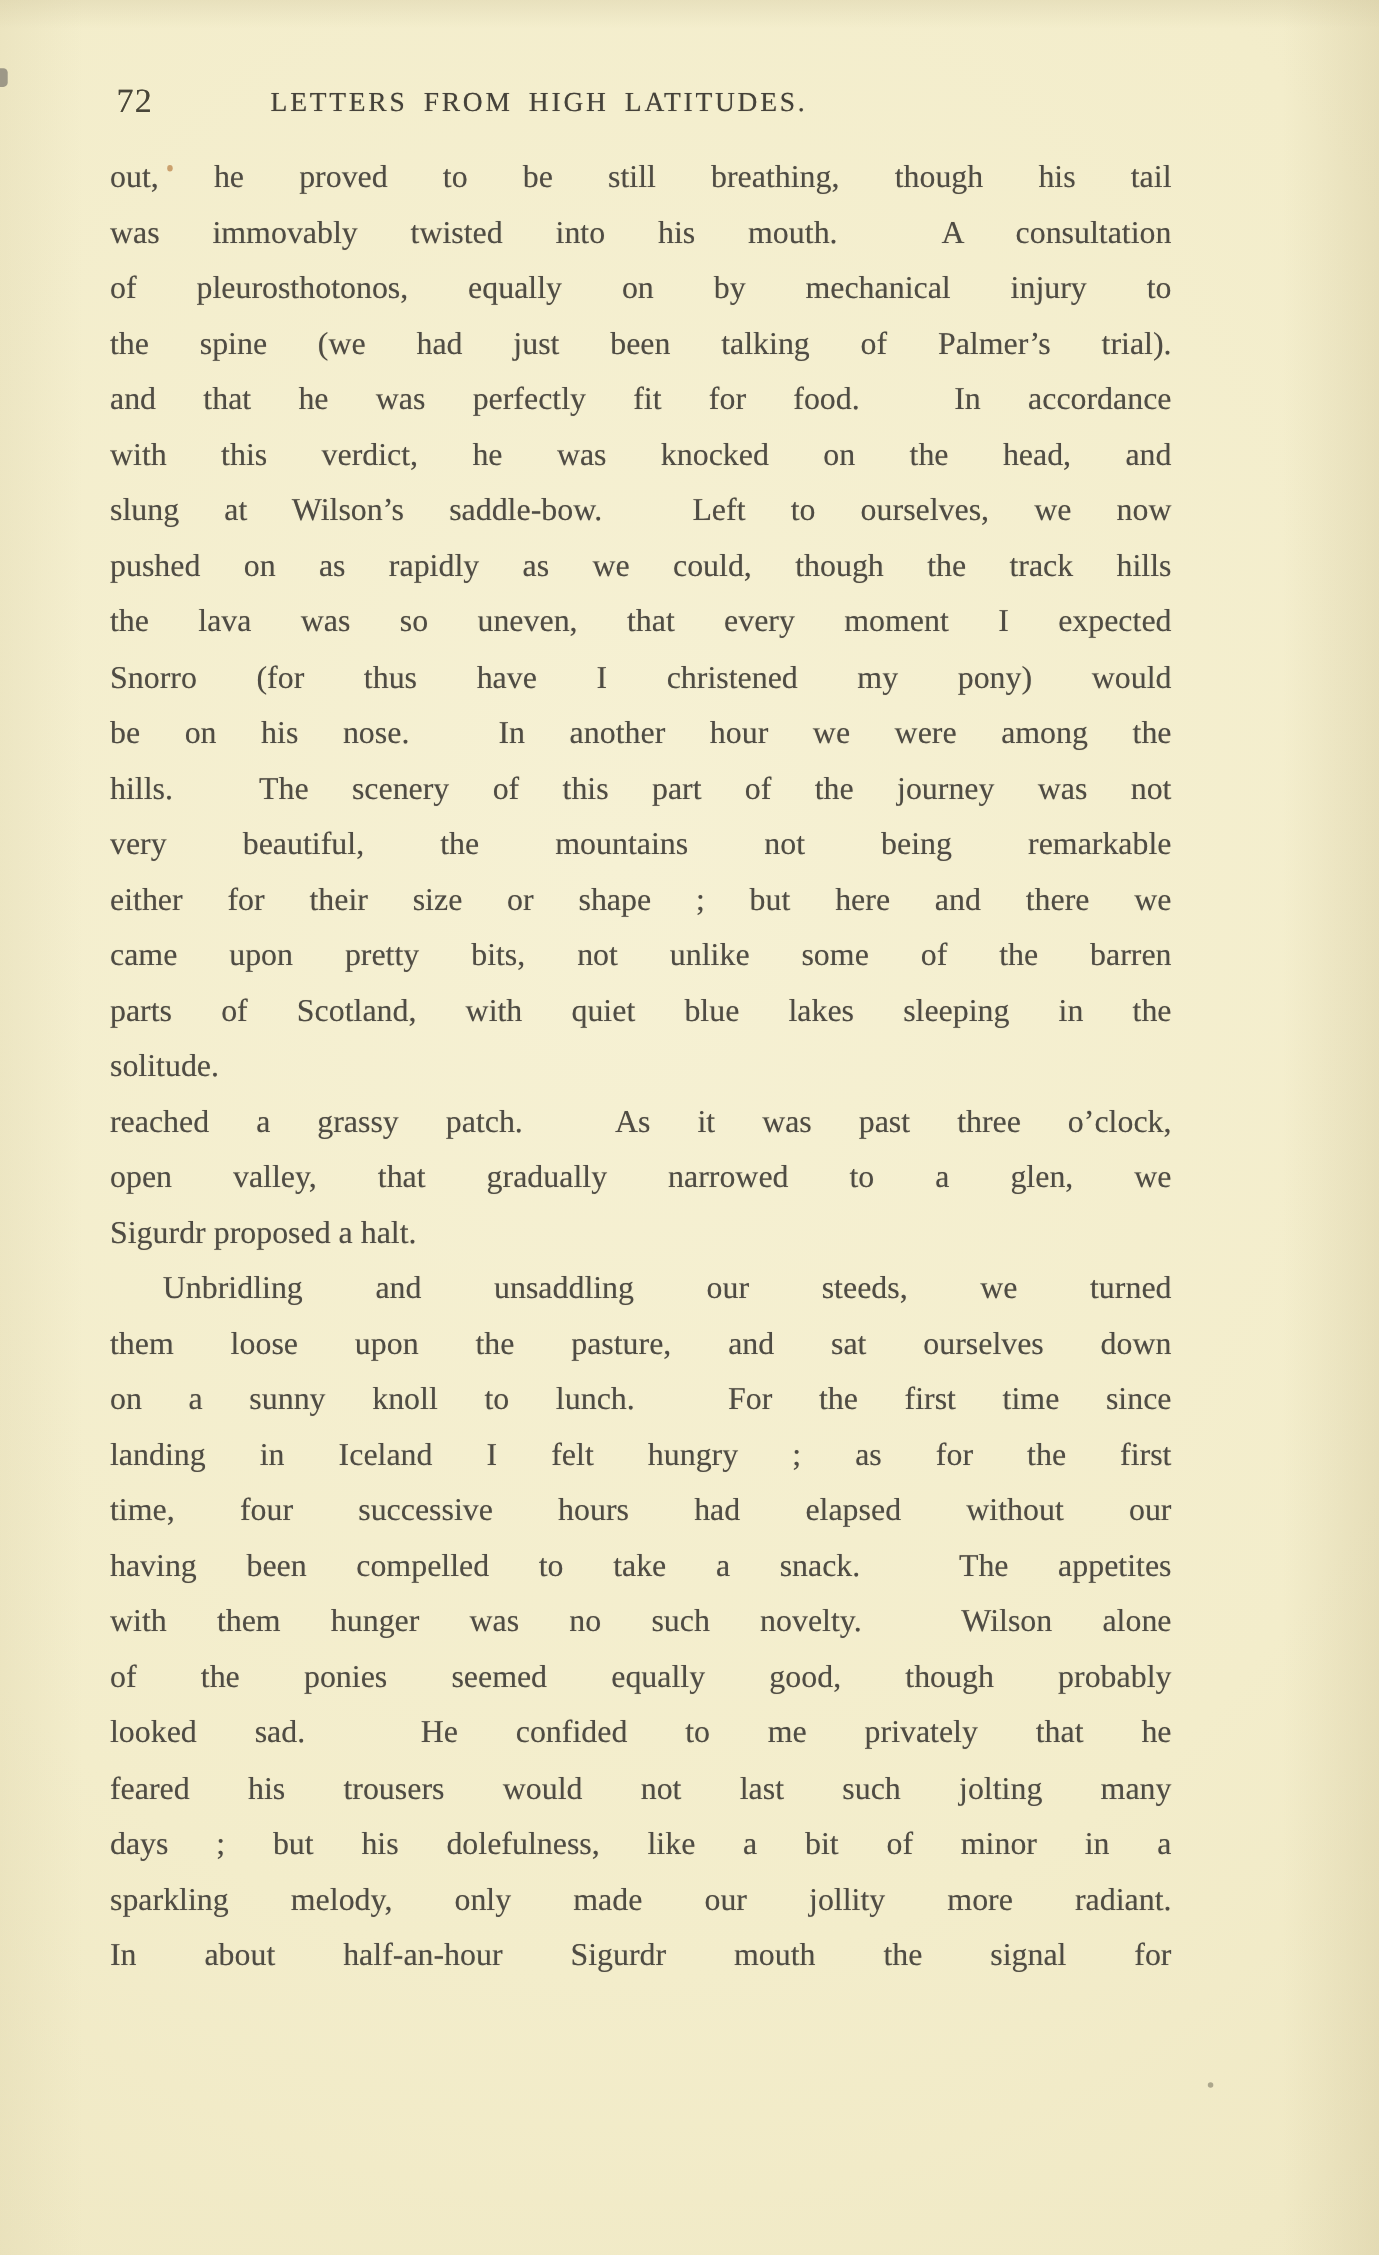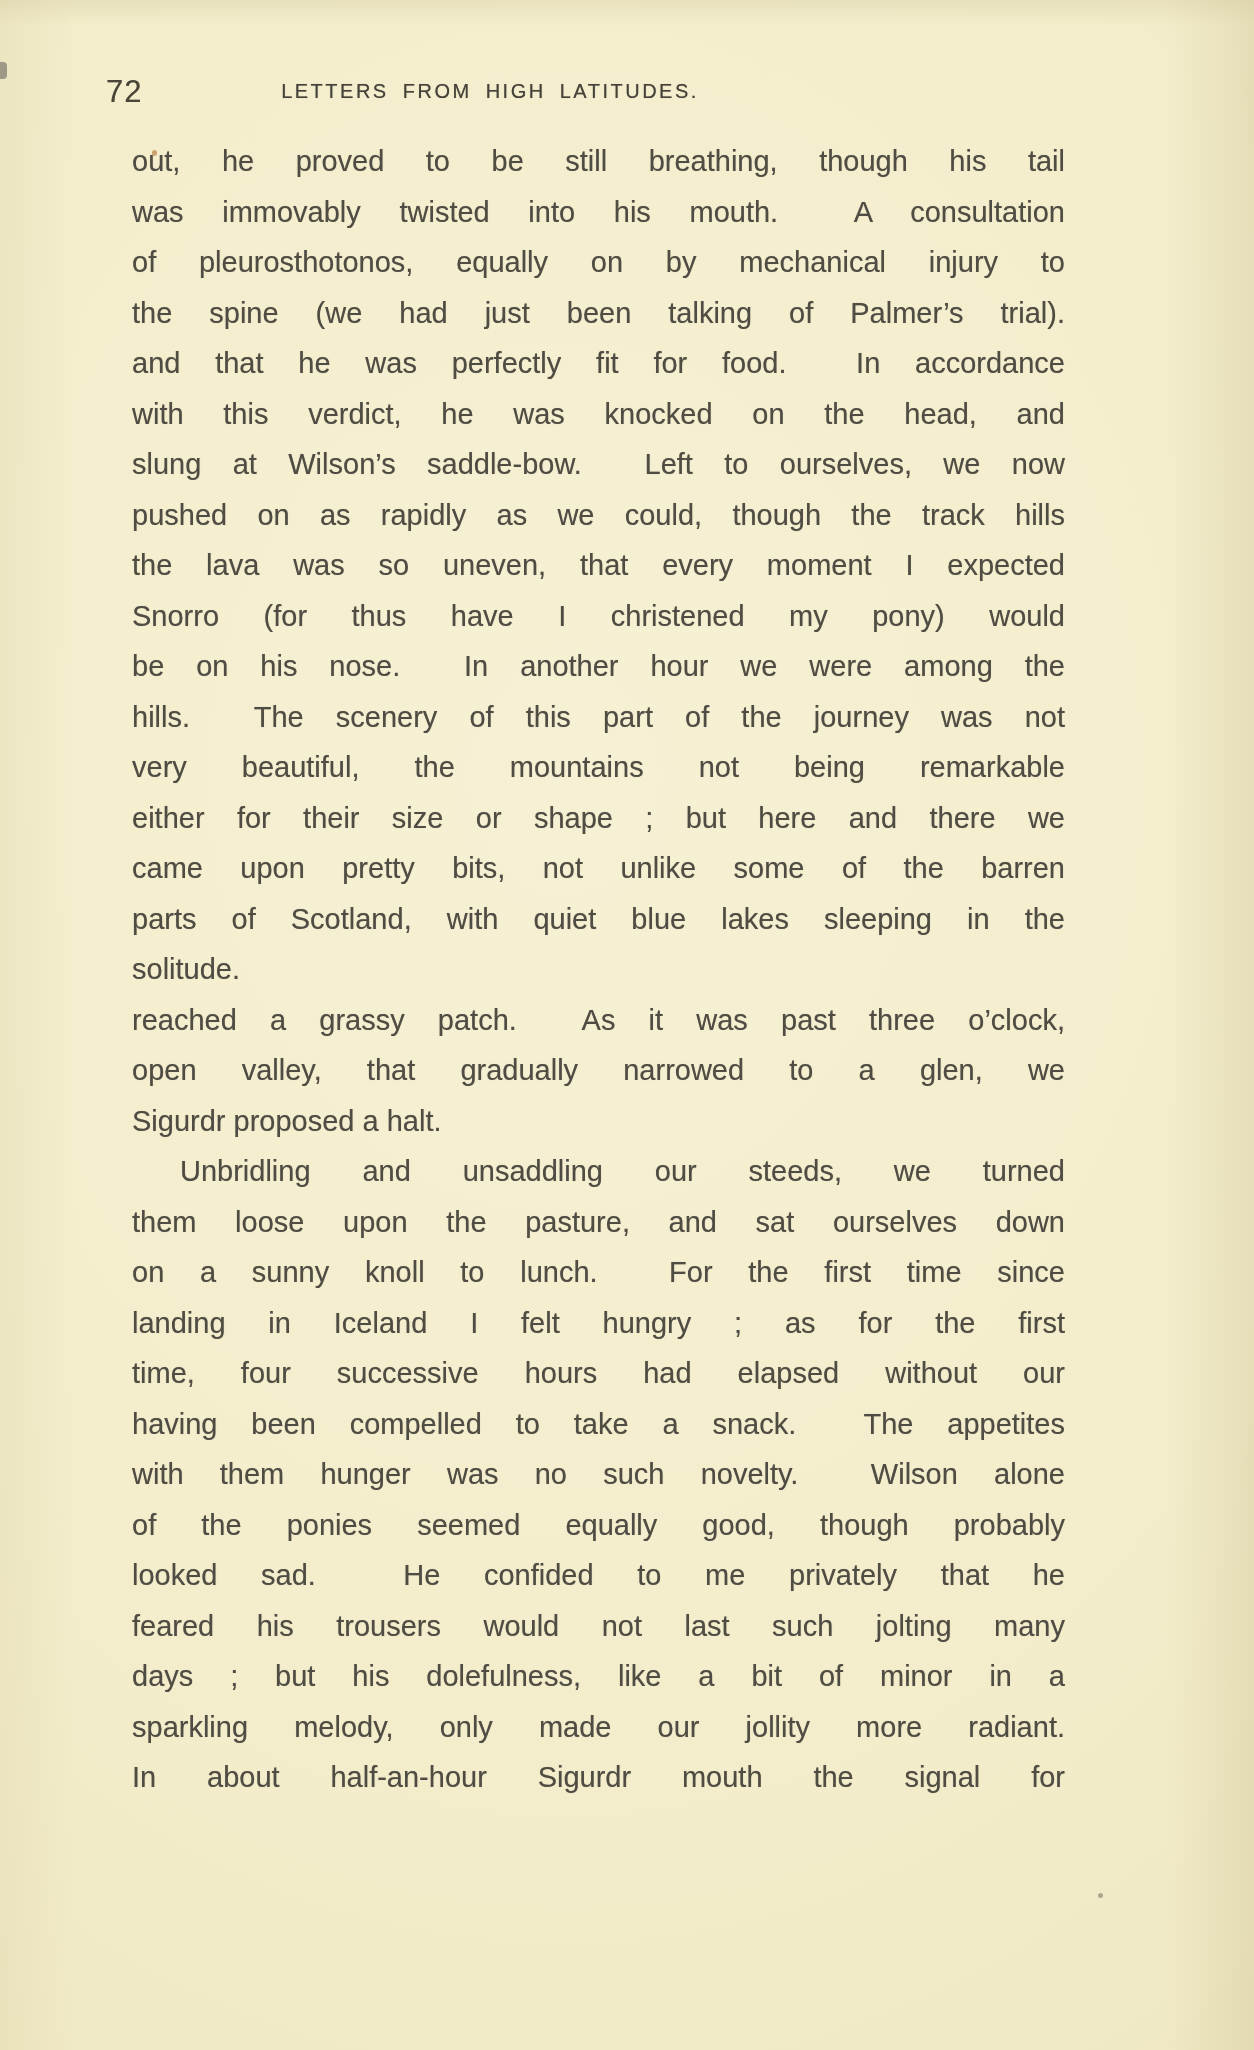--- a/index.html
+++ b/index.html
@@ -9,21 +9,21 @@
   }
   .scan-page {
     position: relative;
     width: 1254px;
     height: 2050px;
     overflow: hidden;
     background:
       linear-gradient(180deg, rgba(210,200,160,0.35) 0px, rgba(210,200,160,0) 26px),
       linear-gradient(90deg, rgba(214,204,162,0.25) 0%, rgba(214,204,162,0) 6%, rgba(214,204,162,0) 93%, rgba(205,193,150,0.35) 100%),
       radial-gradient(ellipse 120% 90% at 45% 38%, #f6f1d4 0%, #f3edcb 55%, #ede5bf 100%);
-    font-family: Liberation Sans, sans-serif;
+    font-family: Liberation Serif, serif;
     color: #4d4a42;
   }
   .header-row {
     position: absolute;
     top: 72px;
     left: 100px;
     width: 965px;
     height: 50px;
   }
   .page-number {
@@ -34,40 +34,39 @@
     letter-spacing: 1px;
     color: #494639;
     text-shadow: 0 0 0.6px rgba(60,55,40,0.55);
   }
   .running-header {
     position: absolute;
     left: 0;
     top: 8px;
     width: 780px;
     text-align: center;
-    font-size: 20px;
+    font-size: 25px;
     letter-spacing: 2.5px;
     word-spacing: 6px;
     color: #45423a;
     text-shadow: 0 0 0.7px rgba(60,55,45,0.6);
   }
   .text-block {
     position: absolute;
     top: 136px;
     left: 100px;
     width: 965px;
   }
   .line {
     font-size: 29px;
     line-height: 50.5px;
     text-align: justify;
     text-align-last: justify;
     color: #4f4c44;
     text-shadow: 0 0 0.7px rgba(70,64,52,0.45);
-    margin-left: 32px;
   }
   .line.para-end {
     text-align-last: left;
   }
   .line.indent {
     text-indent: 48px;
   }
   .artifact { position: absolute; }
   .artifact.notch {
     left: 0; top: 62px;

